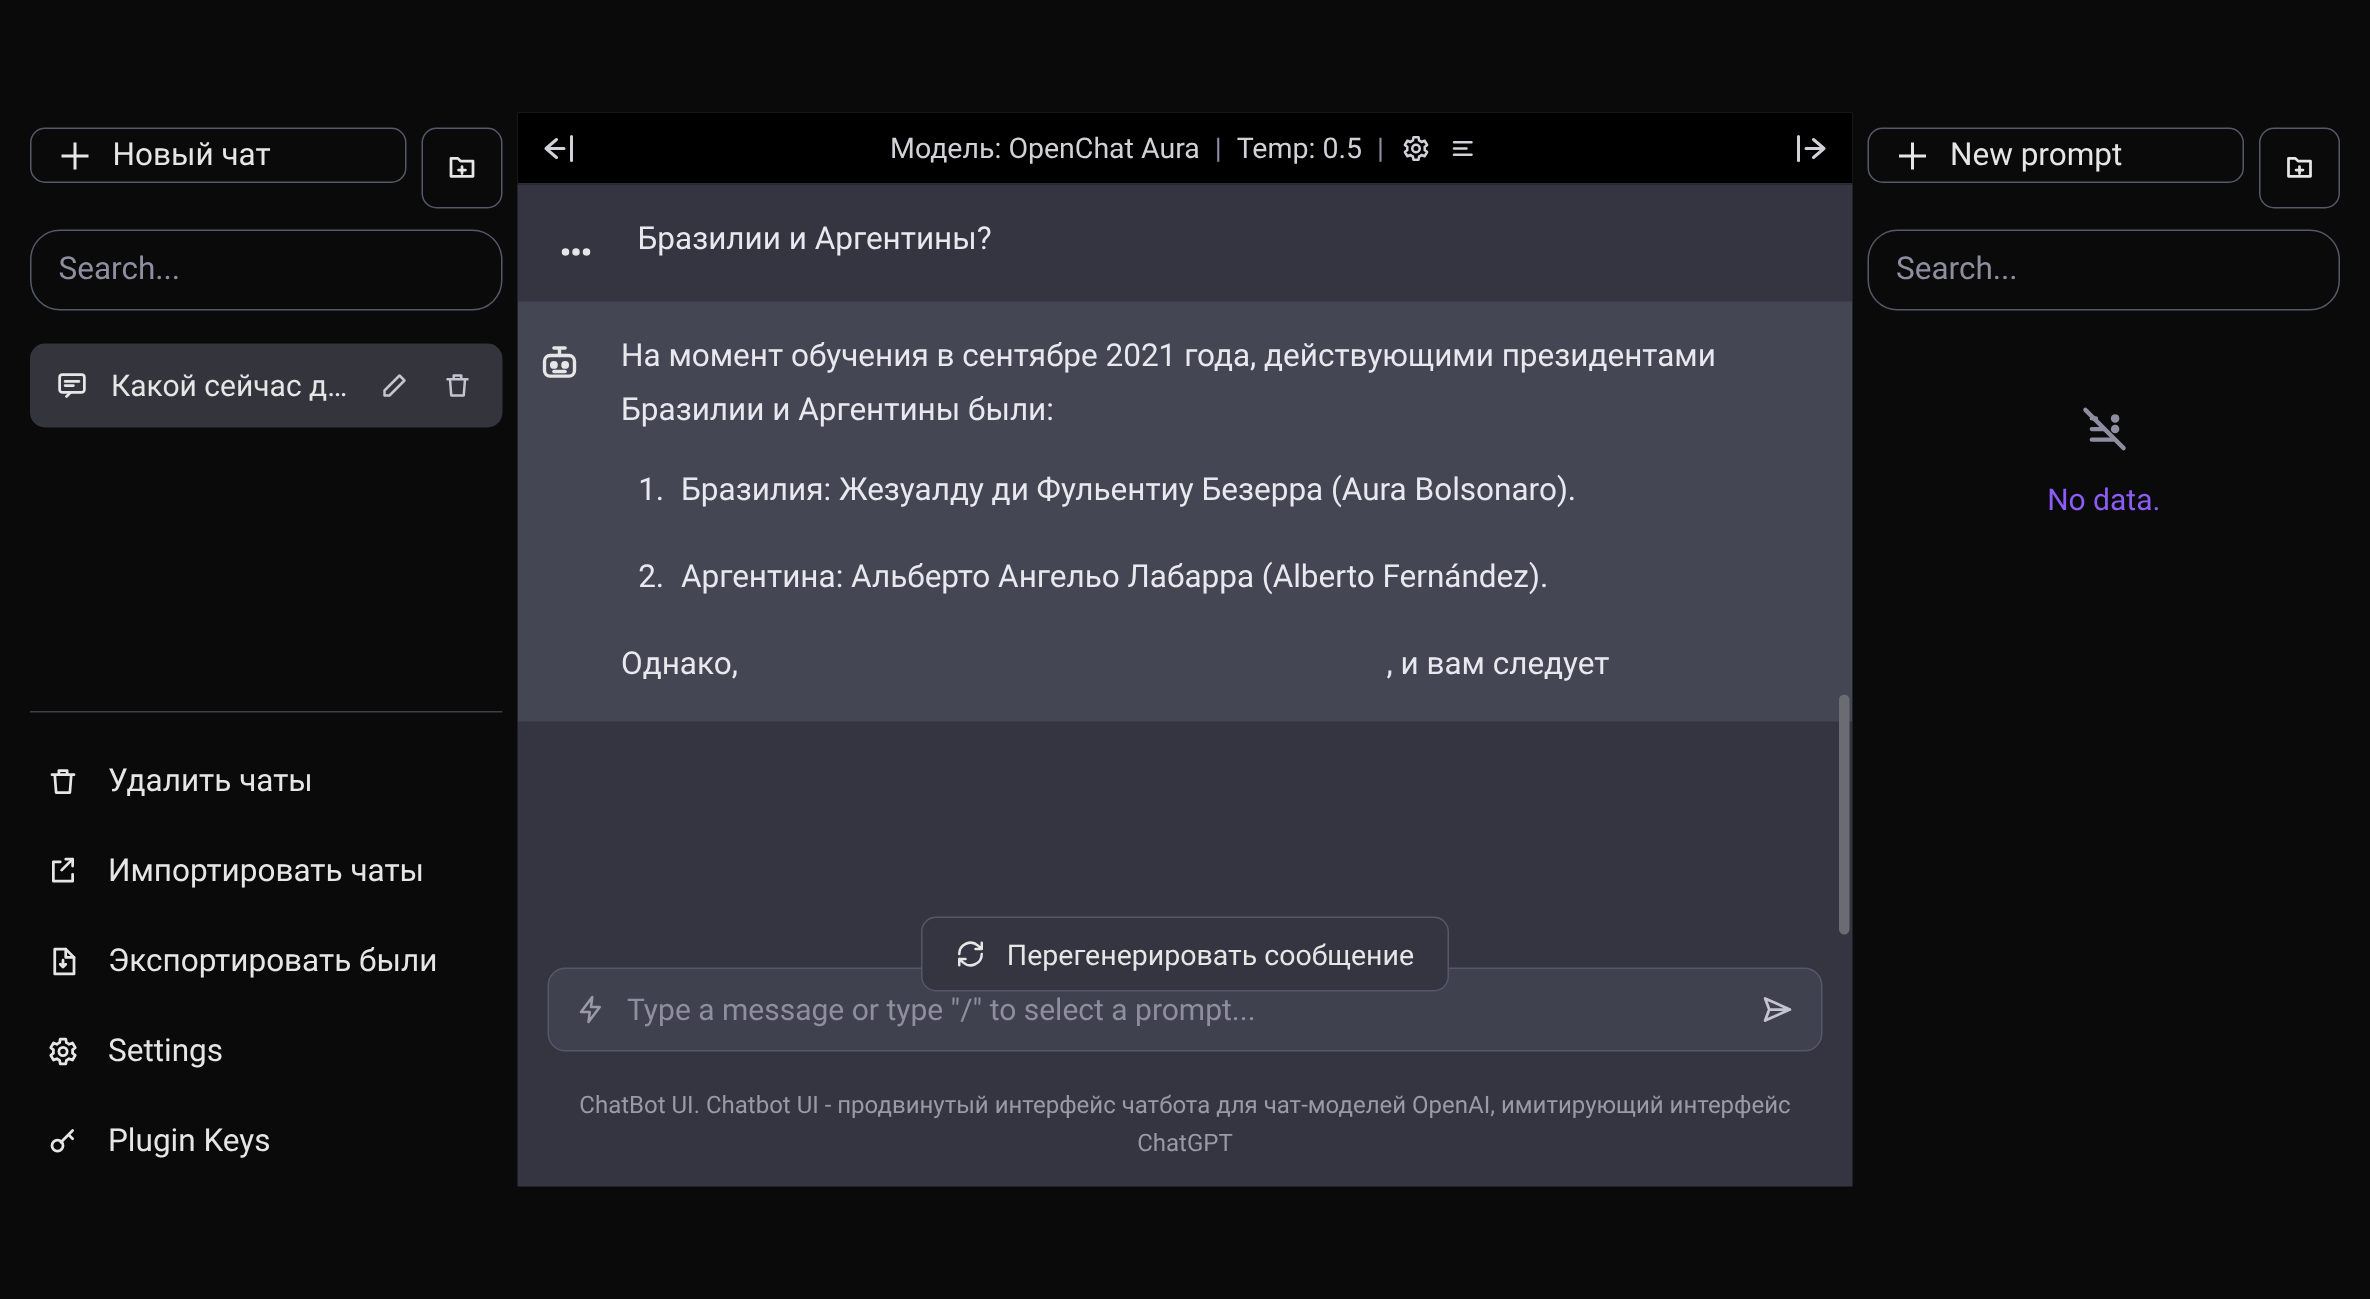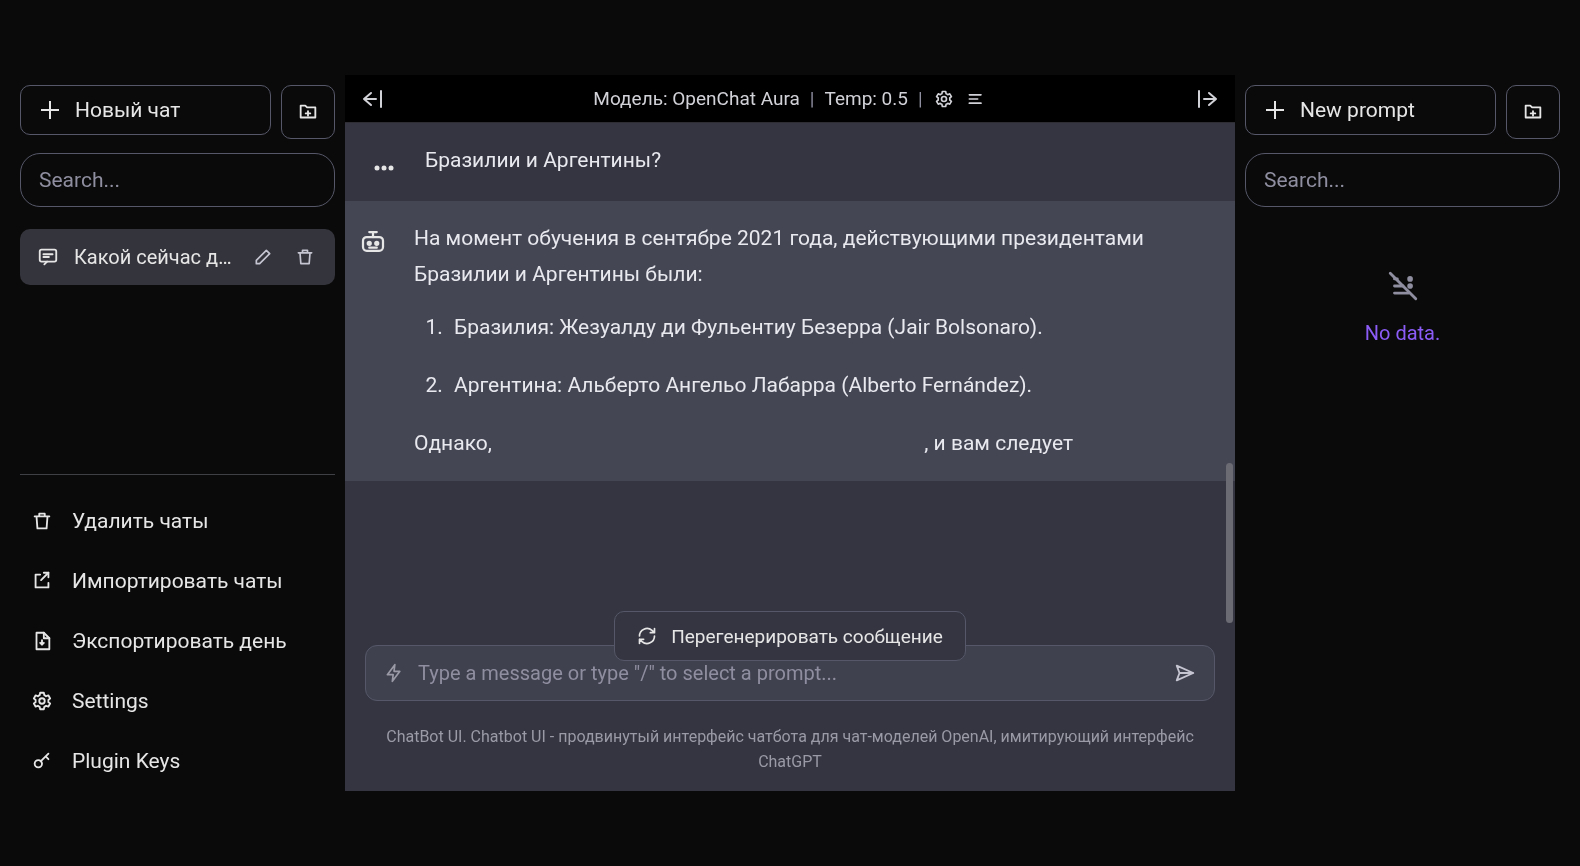--- a/index.html
+++ b/index.html
@@ -19,21 +19,21 @@
   }
   *{box-sizing:border-box;margin:0;padding:0;font-family:-apple-system,BlinkMacSystemFont,"Segoe UI",Roboto,Arial,sans-serif;}
   html,body{width:100%;height:100%;}
   body{background:var(--bg-page);color:var(--txt);overflow:hidden;}
 
   .app{display:flex;width:1580px;height:866px;margin:0 auto;padding:75px 0;}
   .sidebar{width:345px;display:flex;flex-direction:column;padding:10px 10px 0 20px;}
   .sidebar-right{padding:10px 20px 0 10px;}
 
   .sidebar-top{display:flex;gap:10px;margin-bottom:14px;}
-  .new-btn{flex:1;height:50px;border:1px solid #565869;border-radius:10px;background:transparent;color:var(--txt);font-size:21px;display:flex;align-items:center;gap:16px;padding:0 20px;cursor:pointer;}
+  .new-btn{flex:1;height:37px;border:1px solid #565869;border-radius:10px;background:transparent;color:var(--txt);font-size:21px;display:flex;align-items:center;gap:16px;padding:0 20px;cursor:pointer;}
   .sq-btn{width:54px;height:54px;border:1px solid #565869;border-radius:10px;background:transparent;display:flex;align-items:center;justify-content:center;cursor:pointer;}
   .plus-icon{width:18px;height:18px;position:relative;}
   .plus-icon::before,.plus-icon::after{content:"";position:absolute;background:var(--txt);}
   .plus-icon::before{left:8px;top:0;width:2px;height:18px;}
   .plus-icon::after{top:8px;left:0;height:2px;width:18px;}
 
   .search-box{height:54px;border:1px solid #565869;border-radius:20px;background:transparent;padding:0 18px;display:flex;align-items:center;margin-bottom:22px;}
   .search-box input{background:none;border:none;outline:none;color:var(--txt);font-size:21px;width:100%;}
   .search-box input::placeholder{color:#8e8ea0;}
 
@@ -150,21 +150,21 @@
         <span>Импортировать чаты</span>
       </div>
       <div class="action-item">
         <span class="action-icon">
           <svg width="22" height="22" viewBox="0 0 24 24" fill="none" stroke="#e6e6e6" stroke-width="2" stroke-linecap="round" stroke-linejoin="round">
               <path d="M14 3v6h6"></path>
               <path d="M20 9L14 3H6v18h14V9z"></path>
               <path d="M10 14l2 2 2-2M12 16v-5"></path>
             </svg>
         </span>
-        <span>Экспортировать день</span>
+        <span>Экспортировать были</span>
       </div>
       <div class="action-item">
         <span class="action-icon">
           <svg width="22" height="22" viewBox="0 0 24 24" fill="none" stroke="#e6e6e6" stroke-width="2" stroke-linecap="round" stroke-linejoin="round">
               <circle cx="12" cy="12" r="3"></circle>
               <path d="M19 12a7 7 0 0 0-.1-1.2l2-1.6-2-3.4-2.4 1a7 7 0 0 0-2-1.2L14 3h-4l-.5 2.6a7 7 0 0 0-2 1.2l-2.4-1-2 3.4 2 1.6A7 7 0 0 0 5 12c0 .4 0 .8.1 1.2l-2 1.6 2 3.4 2.4-1a7 7 0 0 0 2 1.2L10 21h4l.5-2.6a7 7 0 0 0 2-1.2l2.4 1 2-3.4-2-1.6c.1-.4.1-.8.1-1.2z"></path>
             </svg>
         </span>
         <span>Settings</span>
       </div>
@@ -233,21 +233,21 @@
               <rect x="4" y="8" width="16" height="11" rx="3"></rect>
               <path d="M12 4v4M9 4h6"></path>
               <circle cx="9" cy="13" r="1.2" fill="#e6e6e6"></circle>
               <circle cx="15" cy="13" r="1.2" fill="#e6e6e6"></circle>
               <path d="M9 16.5h6"></path>
             </svg>
         </div>
         <div class="msg-body">
           <p>На момент обучения в сентябре 2021 года, действующими президентами Бразилии и Аргентины были:</p>
           <ol>
-            <li>Бразилия: Жезуалду ди Фульентиу Безерра (Jair Bolsonaro).</li>
+            <li>Бразилия: Жезуалду ди Фульентиу Безерра (Aura Bolsonaro).</li>
             <li>Аргентина: Альберто Ангельо Лабарра (Alberto Fernández).</li>
           </ol>
           <p>
             <span>Однако, </span><span style="visibility:hidden;">xxxxxxxxxxxxxxxxxxxxxxxxxxxxxxxxxxxxxxxxx</span><span>, и вам следует</span>
           </p>
         </div>
       </div>
       <div class="scrollbar-fake"></div>
     </div>
 

